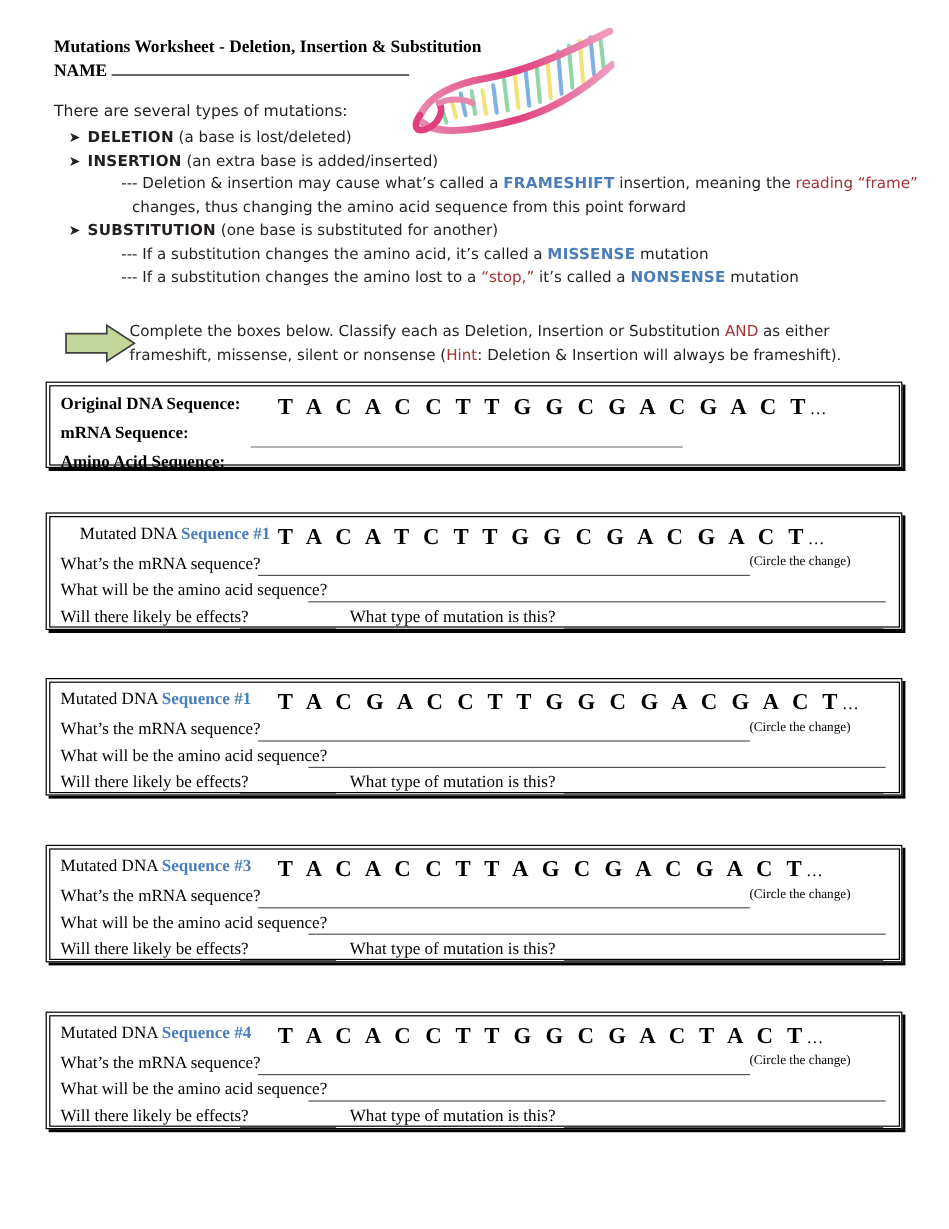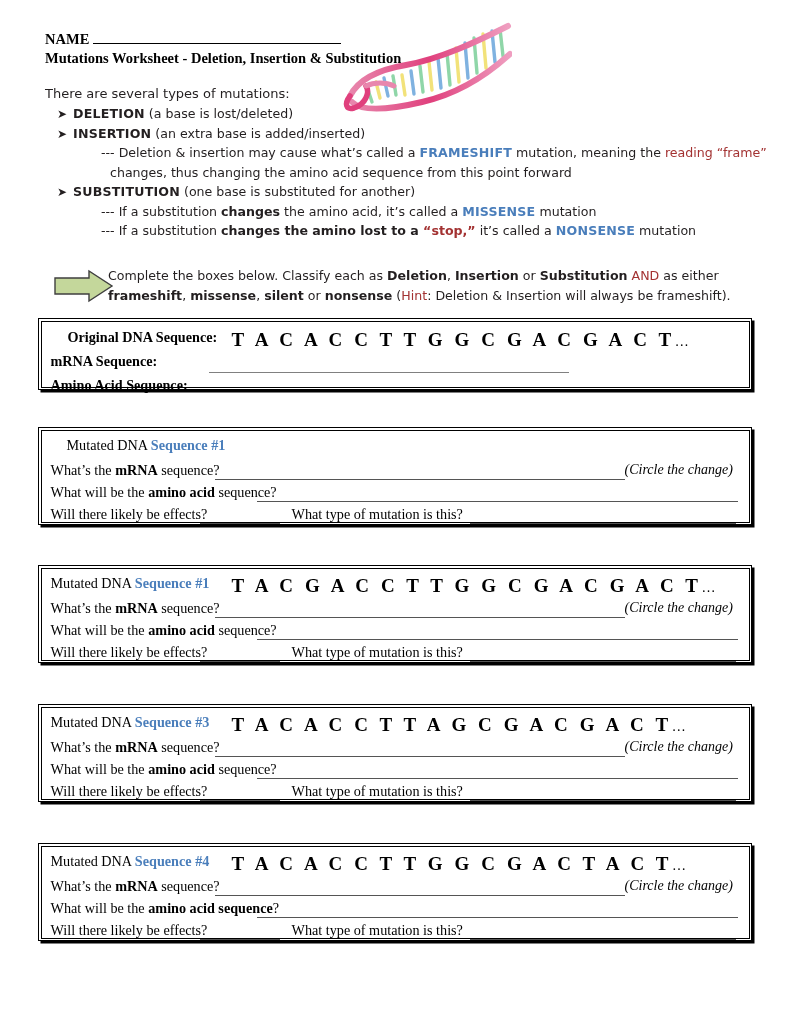--- a/index.html
+++ b/index.html
@@ -85,21 +85,21 @@
     top: 1px;
     font-size: 12px;
     color: #231f20;
   }
   .capword {
     font-weight: bold;
     letter-spacing: 0.2px;
   }
   .blue { color: #4a7ebb; }
   .red  { color: #a33232; }
-  .bld  { font-weight: bold; }
+  .bld  { font-weight: normal; }
 
   
   .instr {
     position: absolute;
     left: 108px;
     top: 266px;
     width: 650px;
     font-family: "DejaVu Sans", sans-serif;
     font-size: 12.6px;
     line-height: 20px;
@@ -158,34 +158,33 @@
     position: absolute;
     border-bottom: 1.1px solid #808080;
     height: 0;
   }
   .rule-dark {
     position: absolute;
     border-bottom: 1.1px solid #555;
     height: 0;
   }
   .ital {
-    font-style: italic;
-    font-size: 14px;
+    font-size: 11px;
   }
 </style>
 </head>
 <body>
 
 <div class="page">
 
   <div class="hdr">
+    <div class="hdr-line">Mutations Worksheet - Deletion, Insertion &amp; Substitution</div>
     <div class="hdr-line">
       <span>NAME</span><span class="name-rule"></span>
     </div>
-    <div class="hdr-line">Mutations Worksheet - Deletion, Insertion &amp; Substitution</div>
   </div>
 
   <div class="dna">
     <svg width="176" height="100" viewBox="0 0 176 100">
       <defs>
         <linearGradient id="bb" x1="0" y1="0" x2="1" y2="0">
           <stop offset="0%" stop-color="#e887ad"></stop>
           <stop offset="50%" stop-color="#e0407d"></stop>
           <stop offset="100%" stop-color="#ef9ec0"></stop>
         </linearGradient>
@@ -223,21 +222,21 @@
 
     <div class="b-row lvl1">
       <span class="arrowhead">➤</span><span class="capword">DELETION</span><span> (a base is lost/deleted)</span>
     </div>
 
     <div class="b-row lvl1">
       <span class="arrowhead">➤</span><span class="capword">INSERTION</span><span> (an extra base is added/inserted)</span>
     </div>
 
     <div class="b-row lvl2">
-      <span>--- </span><span>Deletion &amp; insertion may cause what’s called a </span><span class="blue capword">FRAMESHIFT</span><span> mutation, meaning the </span><span class="red">reading</span><span class="red"> “frame”</span>
+      <span>--- </span><span>Deletion &amp; insertion may cause what’s called a </span><span class="blue capword">FRAMESHIFT</span><span> insertion, meaning the </span><span class="red">reading</span><span class="red"> “frame”</span>
     </div>
 
     <div class="b-row lvl2b">changes, thus changing the amino acid sequence from this point forward</div>
 
     <div class="b-row lvl1">
       <span class="arrowhead">➤</span><span class="capword">SUBSTITUTION</span><span> (one base is substituted for another)</span>
     </div>
 
     <div class="b-row lvl2">
       <span>--- </span><span>If a substitution </span><span class="bld">changes</span><span> the amino acid, it’s called a </span><span class="blue capword">MISSENSE</span><span> mutation</span>
@@ -259,36 +258,39 @@
     <div>
       <span>Complete the boxes below.  Classify each as </span><span class="bld">Deletion</span><span>, </span><span class="bld">Insertion</span><span> or </span><span class="bld">Substitution</span><span class="red"> AND</span><span> as either</span>
     </div>
     <div>
       <span class="bld">frameshift</span><span>, </span><span class="bld">missense</span><span>, </span><span class="bld">silent</span><span> or </span><span class="bld">nonsense</span><span> (</span><span class="red">Hint</span><span>: Deletion &amp; Insertion will always be frameshift).</span>
     </div>
   </div>
 
   <div class="box" style="top:318px;height:72px;">
     <div class="box-inner">
-      <div class="srow label-b" style="left:26px;top:7px;text-align:center;">Original DNA Sequence:</div>
+      <div class="srow label-b" style="left:9px;top:7px;text-align:center;">Original DNA Sequence:</div>
       <div class="srow" style="left:190px;top:7px;">
         <span class="seqtext">T A C A C C T T G G C G A C G A C T</span><span class="ellip">…</span>
       </div>
 
       <div class="srow label-b" style="left:9px;top:31px;">mRNA Sequence:</div>
       <div class="rule" style="left:167px;top:50px;width:360px;"></div>
 
       <div class="srow label-b" style="left:9px;top:55px;">Amino Acid Sequence:</div>
     </div>
   </div>
 
   <div class="box" style="top:427px;height:98px;">
     <div class="box-inner">
       <div class="srow" style="left:25px;top:6px;">
         <span>Mutated DNA </span><span class="seqno">Sequence #1</span>
+      </div>
+      <div class="srow" style="left:190px;top:6px;">
+        <span class="seqtext">T A C A T C T T G G C G A C G A C T</span><span class="ellip">…</span>
       </div>
 
       <div class="srow" style="left:9px;top:31px;">
         <span>What’s the </span><span class="bld">mRNA</span><span> sequence?</span>
       </div>
       <div class="rule-dark" style="left:173px;top:48px;width:410px;"></div>
       <div class="srow ital" style="left:583px;top:31px;">(Circle the change)</div>
 
       <div class="srow" style="left:9px;top:53px;">
         <span>What will be the </span><span class="bld">amino acid</span><span> sequence?</span>

